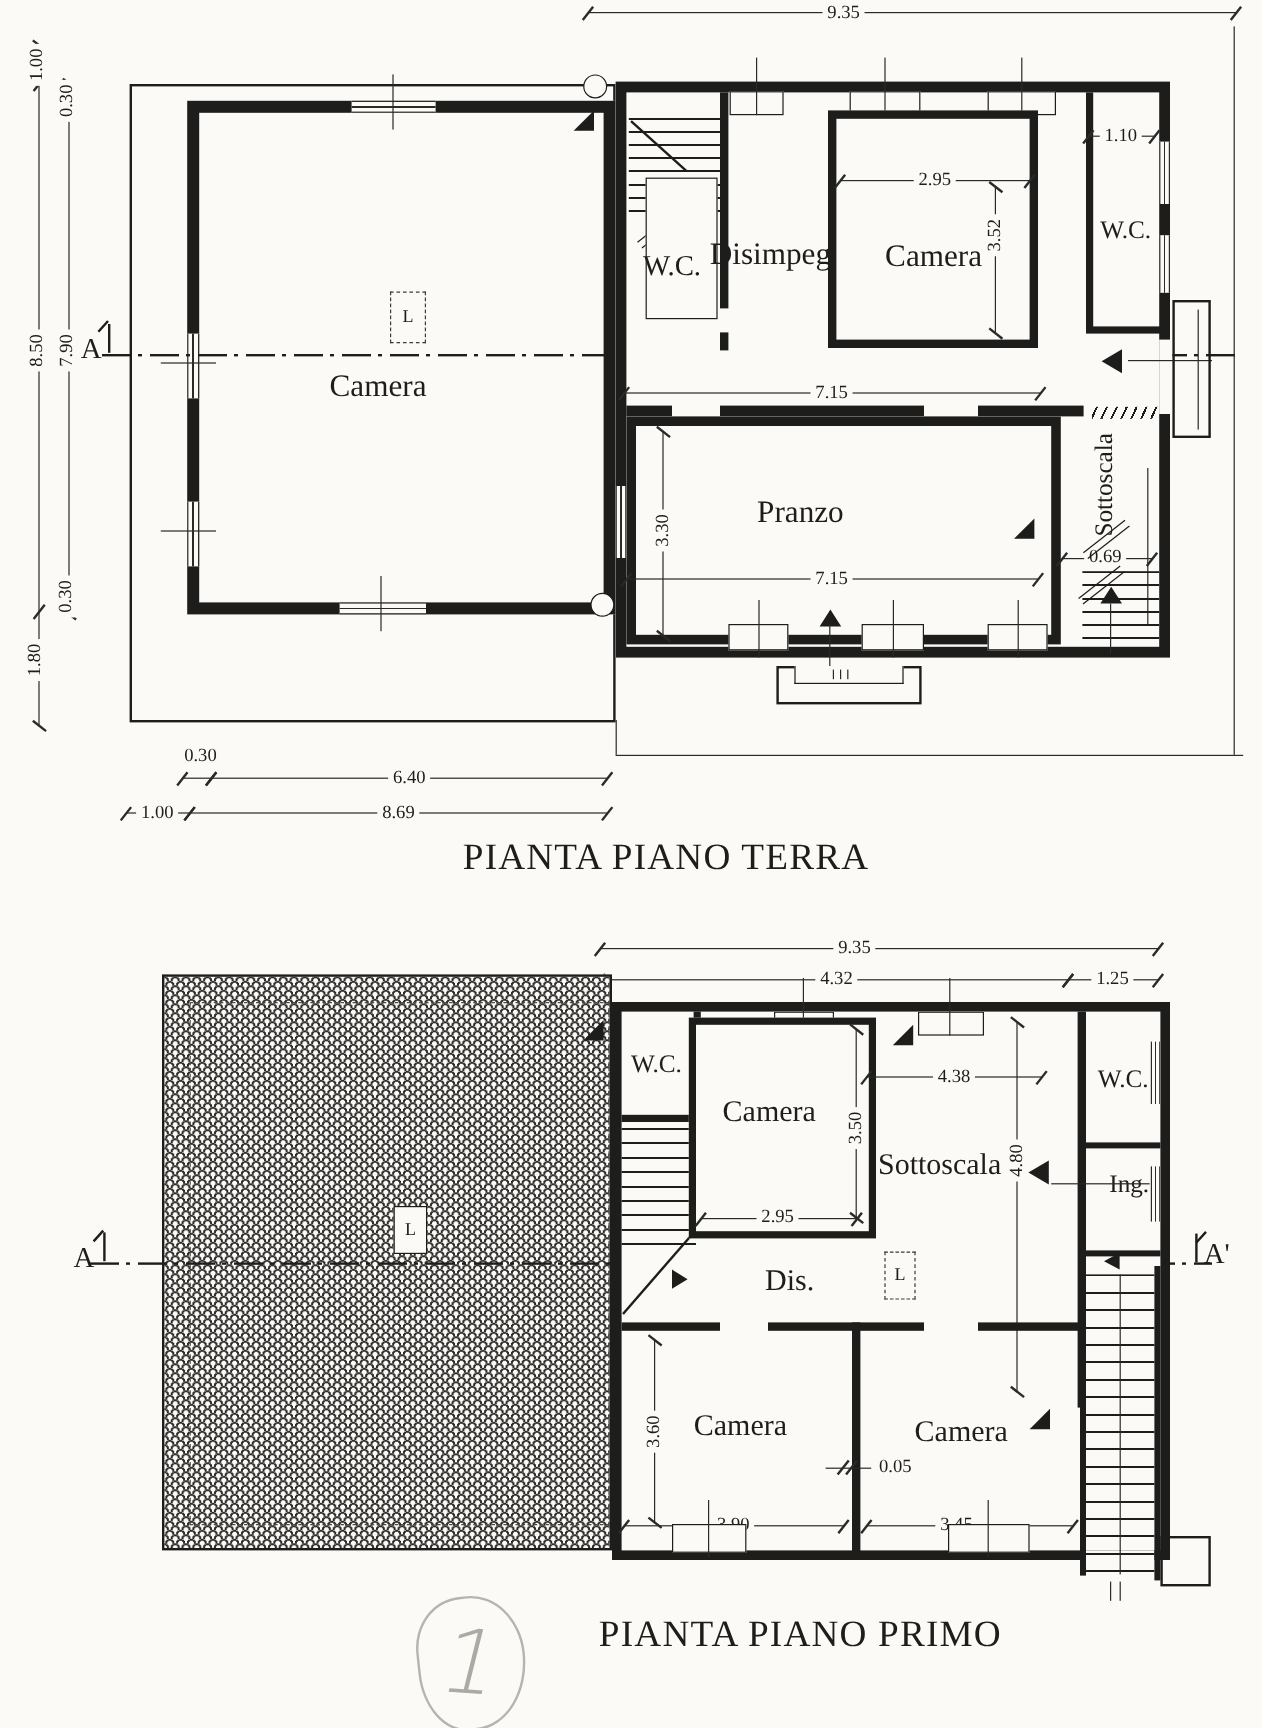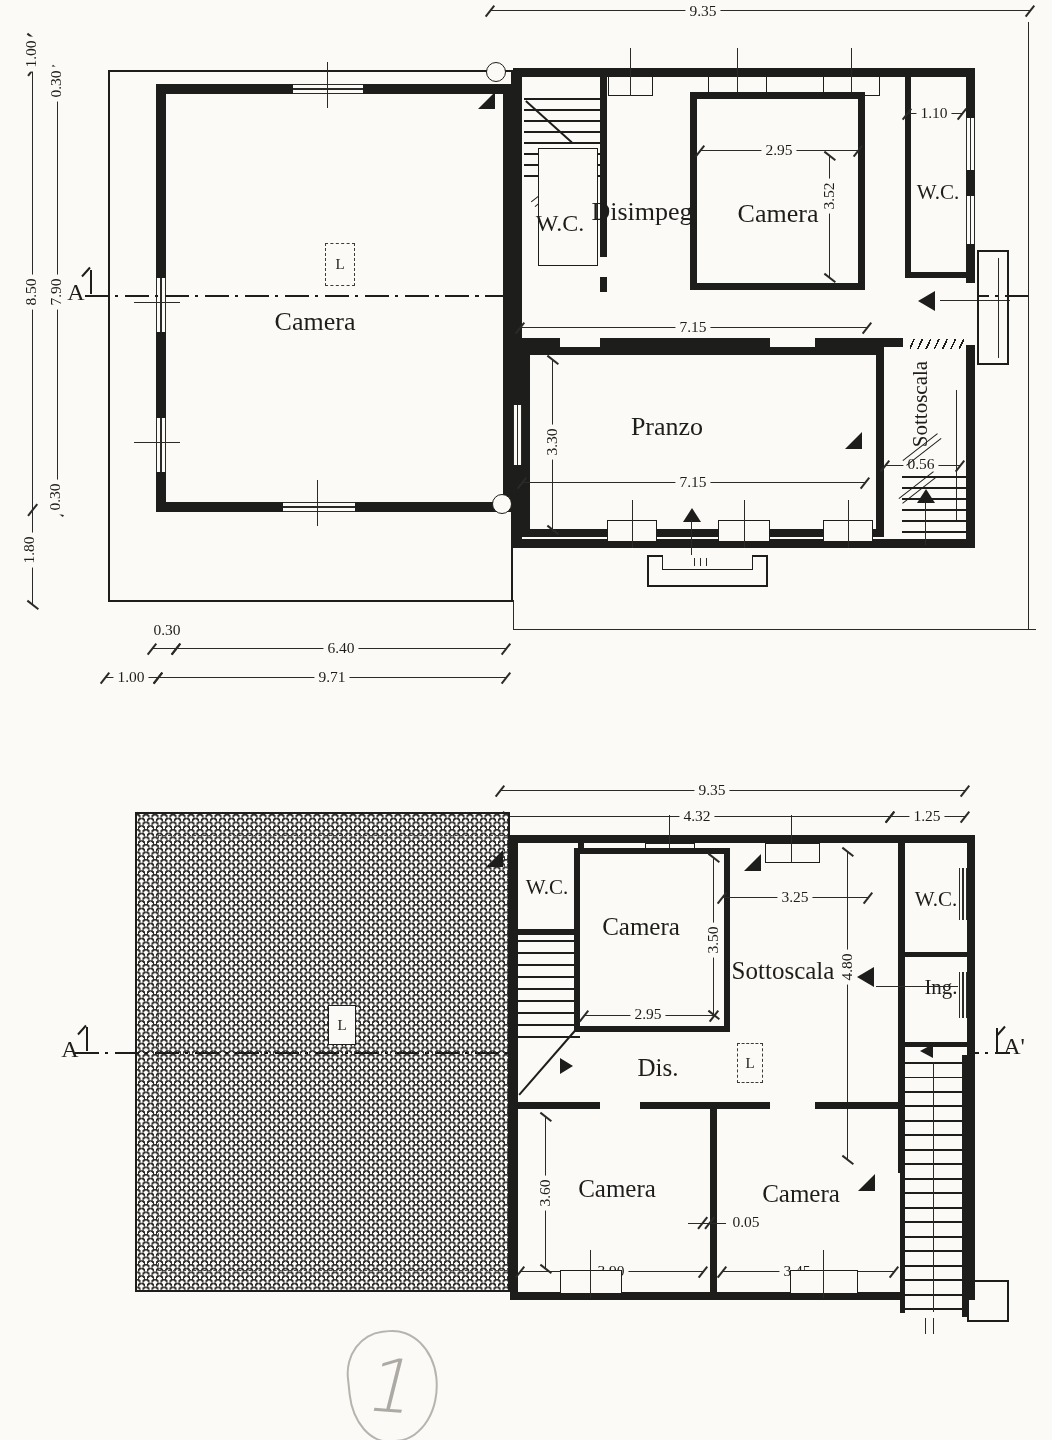--- a/index.html
+++ b/index.html
@@ -172,21 +172,21 @@
     <div class="dlh" style="left:522px;top:482px;width:343px;"></div>
     <span class="dlab" style="left:693px;top:482px;">7.15</span>
     <div class="tri u" style="left:683px;top:508px;"></div>
     <div class="vline" style="left:691px;top:520px;height:40px;"></div>
     <div class="ctri" style="left:845px;top:432px;"></div>
 
     <div class="vline" style="left:956px;top:390px;height:130px;"></div>
     <div class="stairs" style="left:902px;top:476px;width:64px;height:64px;"></div>
     <span class="rlab sm v" style="left:920px;top:404px;">Sottoscala</span>
     <div class="dlh" style="left:885px;top:465px;width:75px;"></div>
-    <span class="dlab" style="left:921px;top:464px;">0.56</span>
+    <span class="dlab" style="left:921px;top:464px;">0.69</span>
     <div class="dbl" style="left:900px;top:446px;width:44px;"></div>
     <div class="dbl" style="left:896px;top:484px;width:44px;"></div>
     <div class="tri u" style="left:917px;top:489px;"></div>
     <div class="vline" style="left:925px;top:503px;height:42px;"></div>
 
     <div class="box1" style="left:607px;top:520px;width:50px;height:22px;"></div>
     <div class="box1" style="left:718px;top:520px;width:52px;height:22px;"></div>
     <div class="box1" style="left:823px;top:520px;width:50px;height:22px;"></div>
     <div class="vline" style="left:632px;top:500px;height:48px;"></div>
     <div class="vline" style="left:744px;top:500px;height:48px;"></div>
@@ -197,22 +197,23 @@
     <div class="vline" style="left:706px;top:558px;height:8px;"></div>
     <div class="vline" style="left:694px;top:558px;height:8px;"></div>
 
     <div class="dlh" style="left:152px;top:648px;width:24px;"></div>
     <span class="dlab" style="left:167px;top:630px;">0.30</span>
     <div class="dlh" style="left:176px;top:648px;width:330px;"></div>
     <span class="dlab" style="left:341px;top:648px;">6.40</span>
     <div class="dlh" style="left:105px;top:677px;width:53px;"></div>
     <span class="dlab" style="left:131px;top:677px;">1.00</span>
     <div class="dlh" style="left:158px;top:677px;width:348px;"></div>
-    <span class="dlab" style="left:332px;top:677px;">9.71</span>
-
+    <span class="dlab" style="left:332px;top:677px;">8.69</span>
+
+    <div class="title" style="left:555px;top:696px;">PIANTA PIANO TERRA</div>
   </div>
 
   <div class="layer">
 
     <div class="dlh" style="left:500px;top:790px;width:465px;"></div>
     <span class="dlab" style="left:712px;top:790px;">9.35</span>
     <div class="dlh" style="left:500px;top:816px;width:390px;"></div>
     <span class="dlab" style="left:697px;top:816px;">4.32</span>
     <div class="dlh" style="left:890px;top:816px;width:75px;"></div>
     <span class="dlab" style="left:927px;top:816px;">1.25</span>
@@ -248,21 +249,21 @@
     <div class="room" style="left:574px;top:848px;width:156px;height:184px;border-width:6px;"></div>
     <span class="rlab" style="left:641px;top:927px;">Camera</span>
     <div class="dlv" style="left:713px;top:858px;height:157px;"></div>
     <span class="dlab v" style="left:713px;top:940px;">3.50</span>
     <div class="dlh" style="left:584px;top:1015px;width:130px;"></div>
     <span class="dlab" style="left:648px;top:1014px;">2.95</span>
 
     <div class="ctri" style="left:744px;top:854px;"></div>
     <span class="rlab" style="left:783px;top:971px;">Sottoscala</span>
     <div class="dlh" style="left:722px;top:897px;width:146px;"></div>
-    <span class="dlab" style="left:795px;top:897px;">3.25</span>
+    <span class="dlab" style="left:795px;top:897px;">4.38</span>
     <div class="dlv" style="left:847px;top:852px;height:308px;"></div>
     <span class="dlab v" style="left:847px;top:967px;">4.80</span>
     <div class="wall" style="left:898px;top:843px;width:7px;height:330px;"></div>
 
     <div class="winv" style="left:959px;top:868px;width:8px;height:52px;"></div>
     <div class="winv" style="left:959px;top:972px;width:8px;height:46px;"></div>
     <span class="rlab sm" style="left:936px;top:899px;">W.C.</span>
     <div class="wall" style="left:905px;top:952px;width:62px;height:5px;"></div>
     <span class="rlab sm" style="left:941px;top:987px;">Ing.</span>
     <div class="wall" style="left:905px;top:1042px;width:62px;height:5px;"></div>
@@ -299,19 +300,20 @@
     <div class="abs" style="left:905px;top:1292px;width:57px;height:10px;background:#fbfaf7;"></div>
     <div class="wall" style="left:900px;top:1055px;width:5px;height:258px;"></div>
     <div class="wall" style="left:962px;top:1055px;width:5px;height:262px;"></div>
     <div class="stairs wide" style="left:905px;top:1062px;width:57px;height:250px;"></div>
     <div class="vline" style="left:933px;top:1062px;height:250px;"></div>
     <div class="tri l" style="left:920px;top:1044px;border-top-width:7px;border-bottom-width:7px;border-right-width:13px;"></div>
     <div class="box2" style="left:967px;top:1280px;width:42px;height:42px;"></div>
     <div class="vline" style="left:925px;top:1318px;height:16px;"></div>
     <div class="vline" style="left:933px;top:1318px;height:16px;"></div>
 
+    <div class="title" style="left:667px;top:1344px;">PIANTA PIANO PRIMO</div>
   </div>
 
   <div class="hand-oval" style="left:348px;top:1330px;width:90px;height:112px;">
     <span class="hand-one">1</span>
   </div>
 
 </div>
 
 </body></html>

